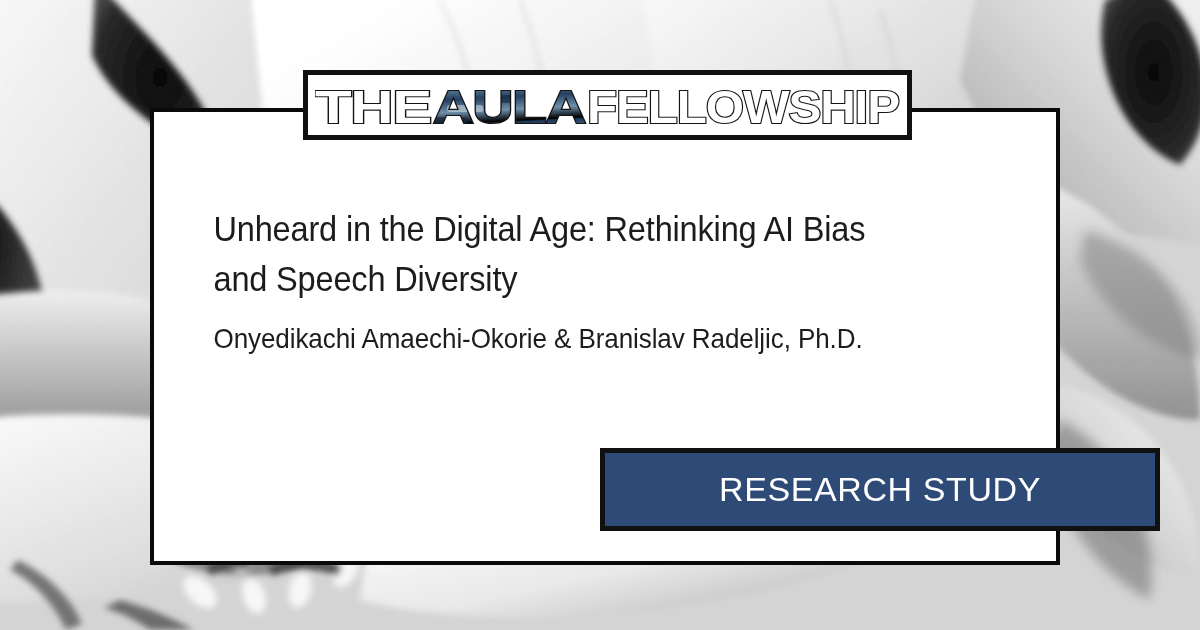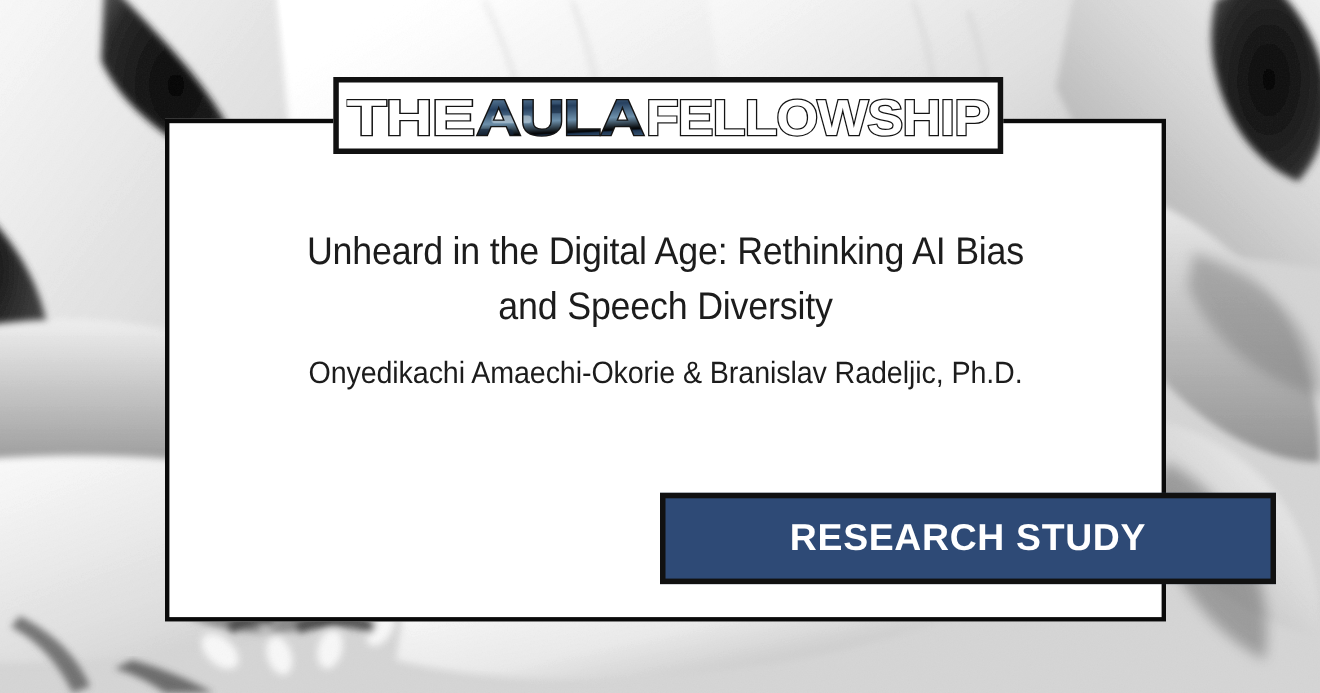--- a/index.html
+++ b/index.html
@@ -33,21 +33,20 @@
     display:flex; align-items:flex-end; justify-content:center;
     overflow:hidden;
   }
   #logo-svg { display:block; }
 
   
   #card-body {
     position:absolute;
     left:0; top:0; width:902px; height:449px;
     padding:92px 30px 0 30px;
-    text-align:center;
   }
   #paper-title {
     font-family:"Liberation Sans", sans-serif;
     font-size:35px;
     font-weight:400;
     line-height:1.42;
     color:#1c1c1c;
     letter-spacing:-0.2px;
     transform:scaleX(0.93);
     transform-origin:center top;
@@ -69,21 +68,21 @@
     position:absolute;
     left:600px; top:448px; width:560px; height:83px;
     background:#2e4a76;
     border:5px solid #111111;
     display:flex; align-items:center; justify-content:center;
   }
   #banner-label {
     color:#ffffff;
     font-family:"Liberation Sans", sans-serif;
     font-size:34px;
-    font-weight:700;
+    font-weight:400;
     letter-spacing:0.6px;
   }
 </style>
 </head>
 <body>
 
 <svg id="bg-photo" viewBox="0 0 1200 630" preserveAspectRatio="xMidYMid slice">
   <defs>
     <linearGradient id="pg1" x1="0" y1="0" x2="1" y2="1">
       <stop offset="0%" stop-color="#f4f4f4"></stop>

